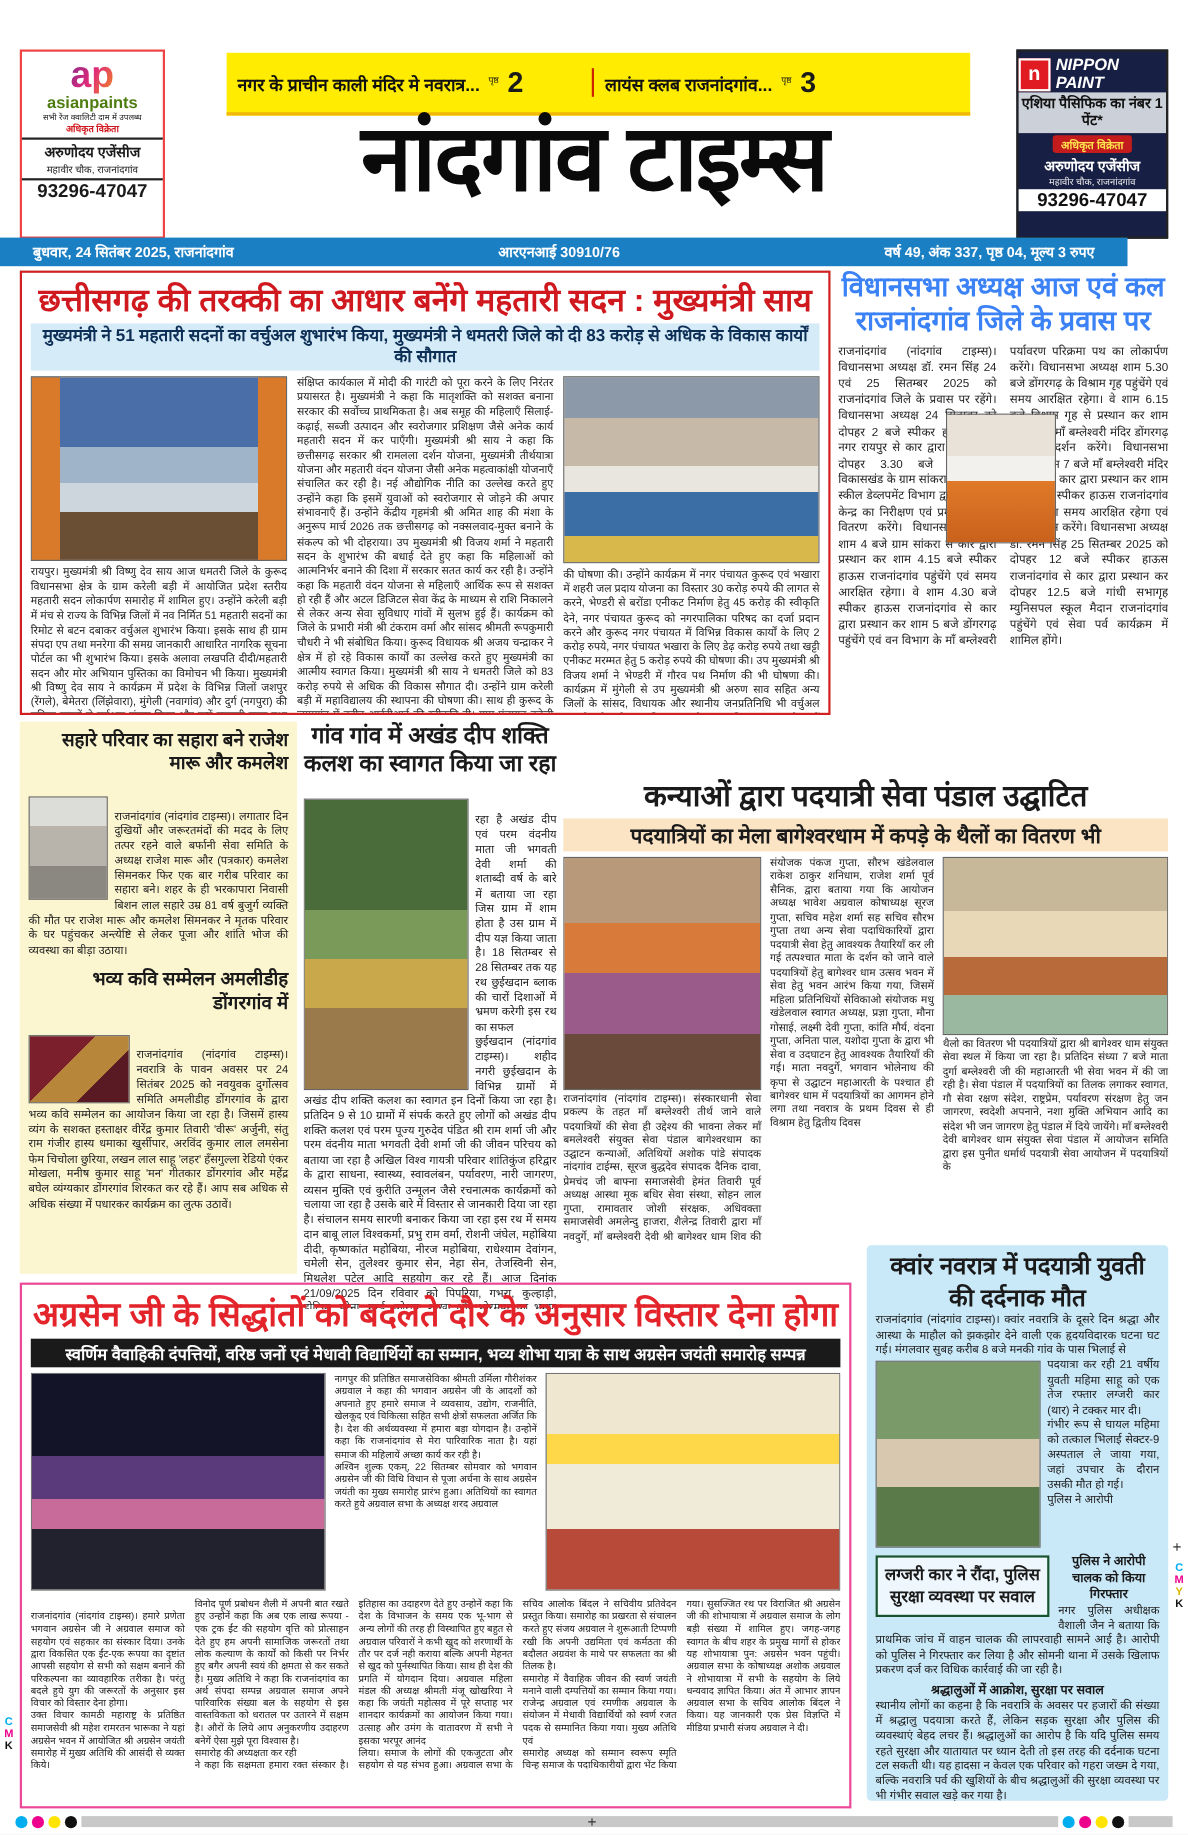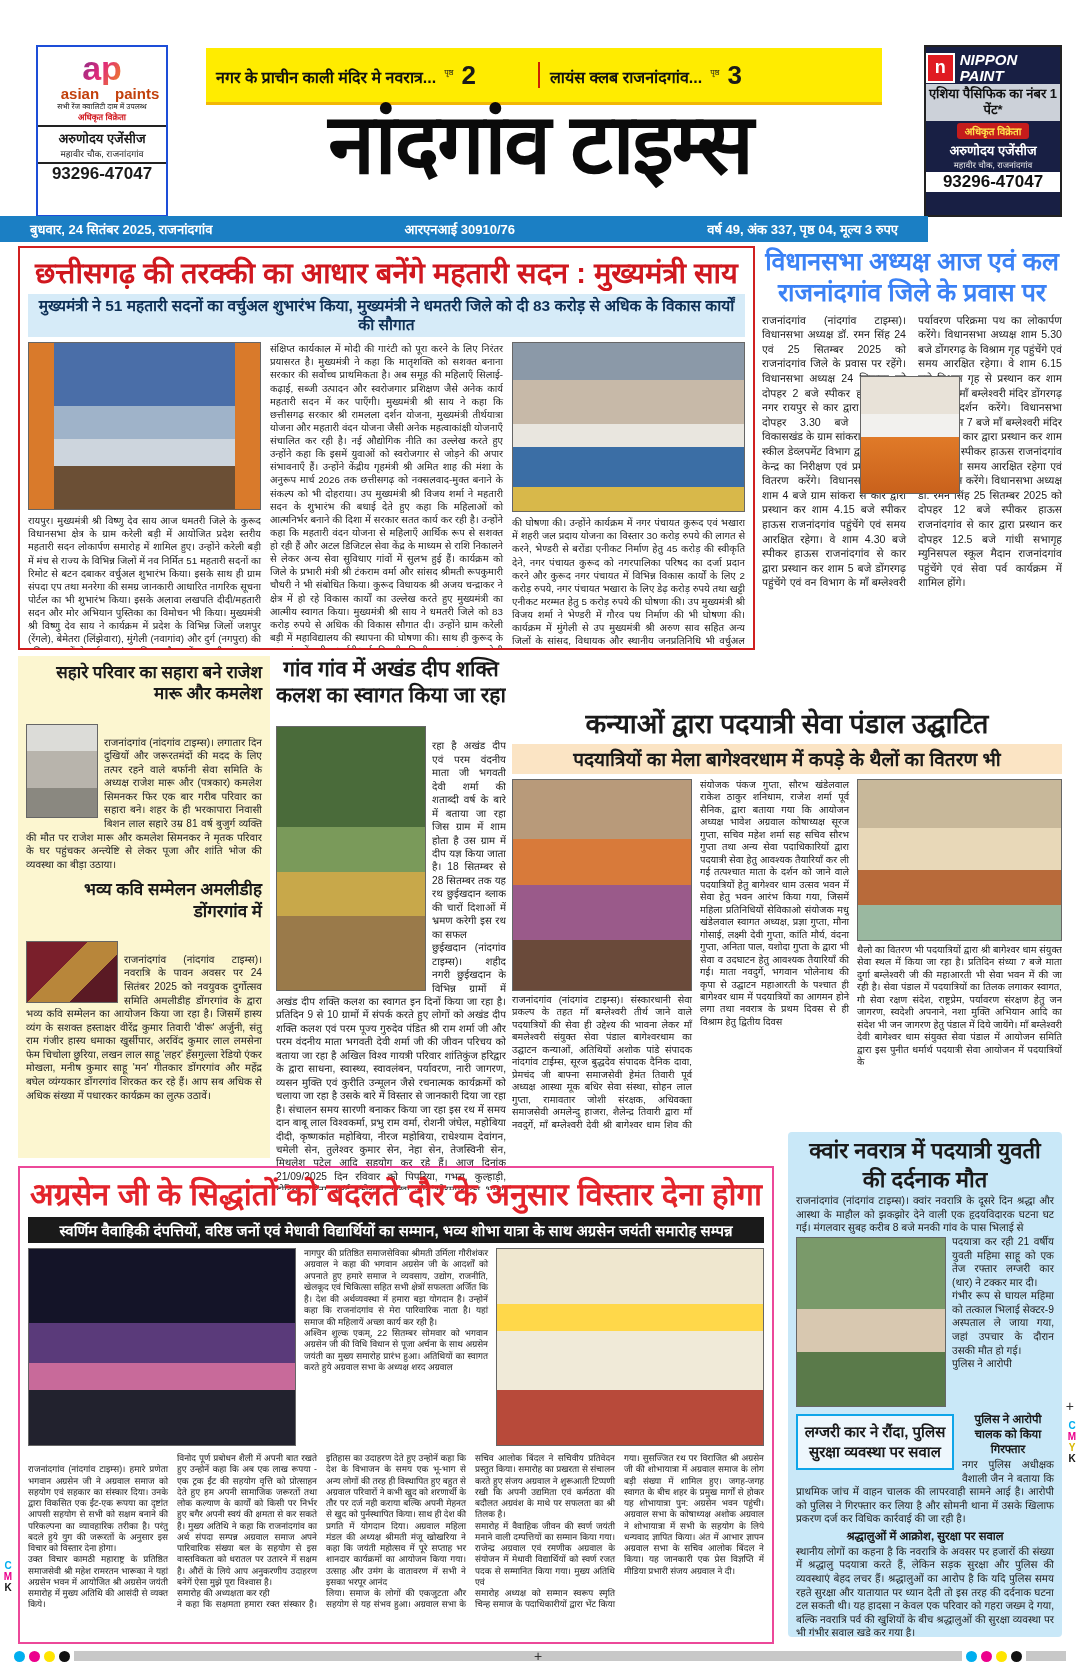--- a/index.html
+++ b/index.html
@@ -2,26 +2,26 @@
 <html><head>
 <meta charset="utf-8">
 <style>
   html,body{margin:0;padding:0;background:#e9e9e9;}
   #page{position:relative;width:1080px;height:1668px;background:#ffffff;overflow:hidden;
         font-family:"Liberation Sans","DejaVu Sans",sans-serif;color:#1a1a1a;}
   .abs{position:absolute;}
   .bt{white-space:pre-line;text-align:justify;color:#222;}
   .photo{border:1px solid #666;box-sizing:border-box;}
   
-  #left-ad{left:36px;top:45px;width:132px;height:172px;border:2px solid #1d4ed8;background:#fff;
+  #left-ad{left:18px;top:45px;width:132px;height:172px;border:2px solid #ef4444;background:#fff;
            display:flex;flex-direction:column;align-items:center;box-sizing:border-box;}
   .ap-logo{font-size:34px;font-weight:bold;background:linear-gradient(120deg,#7b2d8b,#e02a7a,#f08a1e);
            -webkit-background-clip:text;background-clip:text;color:transparent;line-height:1;margin-top:4px;}
   .ap-brand{font-size:15px;font-weight:bold;color:#111;}
-  .ap-brand span{color:#c2410c;margin-left:16px;}
+  .ap-brand span{color:#4d7c0f;}
   .ad-small{font-size:7.5px;text-align:center;line-height:1.2;}
   .ad-red{color:#d0181f;font-weight:bold;font-size:8.5px;}
   .ad-agency{font-size:13px;font-weight:bold;border-top:2px solid #222;margin-top:3px;padding-top:2px;width:100%;text-align:center;}
   .ad-addr{font-size:9px;text-align:center;}
   .ad-phone{font-size:17px;font-weight:bold;border-top:2px solid #222;margin-top:2px;width:100%;text-align:center;}
   #teasers{left:206px;top:48px;width:676px;height:57px;background:#ffec00;display:flex;align-items:center;
            box-sizing:border-box;padding:0 10px;border-bottom:3px solid #f2b705;}
   .teaser{display:flex;align-items:flex-end;gap:8px;flex:1;}
   .teaser+.teaser{border-left:2px solid #cc2200;padding-left:10px;}
   .teaser-text{font-weight:bold;font-size:16px;color:#111;}
@@ -33,21 +33,21 @@
             display:flex;flex-direction:column;align-items:center;box-sizing:border-box;}
   .np-row{display:flex;align-items:center;gap:5px;margin-top:5px;}
   .np-box{width:26px;height:26px;background:#e01b22;color:#fff;font-weight:bold;font-size:18px;
           display:flex;align-items:center;justify-content:center;border:2px solid #fff;}
   .np-name{color:#fff;font-style:italic;font-weight:bold;font-size:15px;line-height:1.05;}
   .np-tag{background:#ccd1d9;color:#111;width:100%;text-align:center;font-weight:bold;font-size:13px;line-height:1.3;padding:2px 0;}
   .np-dealer{background:#c41c1c;color:#ffe34d;font-weight:bold;font-size:10px;padding:1px 8px;border-radius:3px;margin:2px 0;}
   .np-agency{color:#fff;font-weight:bold;font-size:13px;}
   .np-addr{color:#eee;font-size:8.5px;}
   .np-phone{background:#fff;color:#111;font-weight:bold;font-size:17px;width:100%;text-align:center;margin-top:2px;}
-  #datebar{left:0;top:216px;width:928px;height:26px;background:#1b7fc4;color:#fff;display:flex;
+  #datebar{left:0;top:216px;width:1025px;height:26px;background:#1b7fc4;color:#fff;display:flex;
            align-items:center;justify-content:space-between;box-sizing:border-box;padding:0 30px;font-size:13px;font-weight:bold;}
   
   #lead{left:18px;top:246px;width:737px;height:404px;border:2px solid #d02020;box-sizing:border-box;
         padding:4px 8px;overflow:hidden;}
   #lead h1{margin:0;color:#d0181f;font-size:29px;font-weight:900;text-align:center;white-space:nowrap;overflow:hidden;}
   #lead .sub{background:#d6ebf8;color:#0d2f55;font-weight:bold;font-size:15.5px;text-align:center;
              padding:3px 2px;margin:3px 0 5px 0;line-height:1.2;}
   .lead-cols{display:flex;gap:9px;}
   .lead-cols .c{flex:1;font-size:9.8px;line-height:1.34;}
   .p-lead1{width:100%;height:168px;margin-bottom:4px;background:
@@ -101,21 +101,21 @@
      linear-gradient(180deg,#efe7cf 0 28%,#ffd84a 28% 42%,#f0ead8 42% 72%,#b84a3a 72%);}
   .agra-mid{flex:1;font-size:8.8px;line-height:1.3;}
   .agra-cols{columns:5;column-gap:9px;font-size:8.8px;line-height:1.28;margin-top:5px;height:205px;overflow:hidden;}
   
   #accident{left:788px;top:1132px;width:274px;height:505px;background:#c9e8f8;border-radius:4px;
             box-sizing:border-box;padding:5px 8px;overflow:hidden;}
   #accident h1{margin:0;font-size:22px;font-weight:900;text-align:center;line-height:1.3;}
   #accident .bt{font-size:10.3px;line-height:1.32;}
   .p-girl{float:left;width:150px;height:170px;margin:2px 6px 2px 0;background:
      linear-gradient(180deg,#7a9a6a 0 42%,#d8c8b0 42% 68%,#5a7a4a 68%);}
-  .acc-box{float:left;width:146px;border:2px solid #0ea5e9;background:#eef7fd;font-weight:900;
+  .acc-box{float:left;width:146px;border:2px solid #14532d;background:#eef7fd;font-weight:900;
            font-size:15px;text-align:center;padding:6px 4px;margin:3px 8px 3px 0;line-height:1.35;}
   .acc-sub{font-weight:900;text-align:center;font-size:11.5px;margin:2px 0;}
   
   #footer-marks{left:0;top:1648px;width:1080px;height:16px;display:flex;align-items:center;gap:4px;
                 box-sizing:border-box;padding:0 14px;}
   .dot{width:11px;height:11px;border-radius:50%;}
   .bar{height:10px;background:#c8c8c8;flex-grow:1;}
   .bar-s{height:10px;background:#c8c8c8;width:40px;}
   .vmark{position:absolute;font-size:10px;font-weight:bold;line-height:1.1;text-align:center;width:12px;}
   .plus{position:absolute;font-size:14px;color:#333;}

